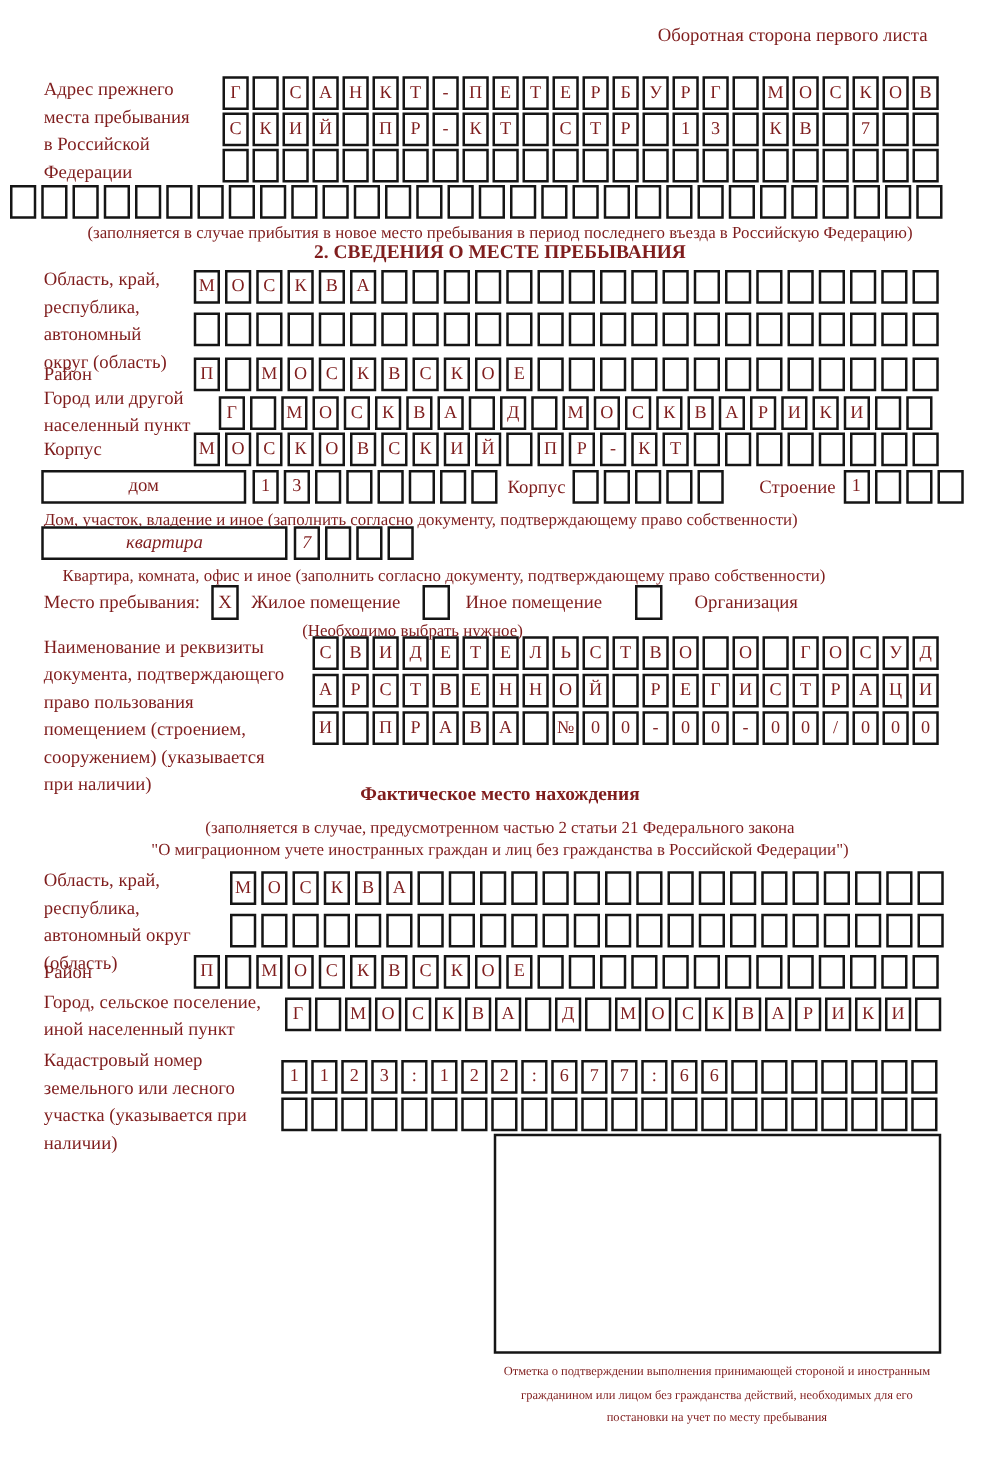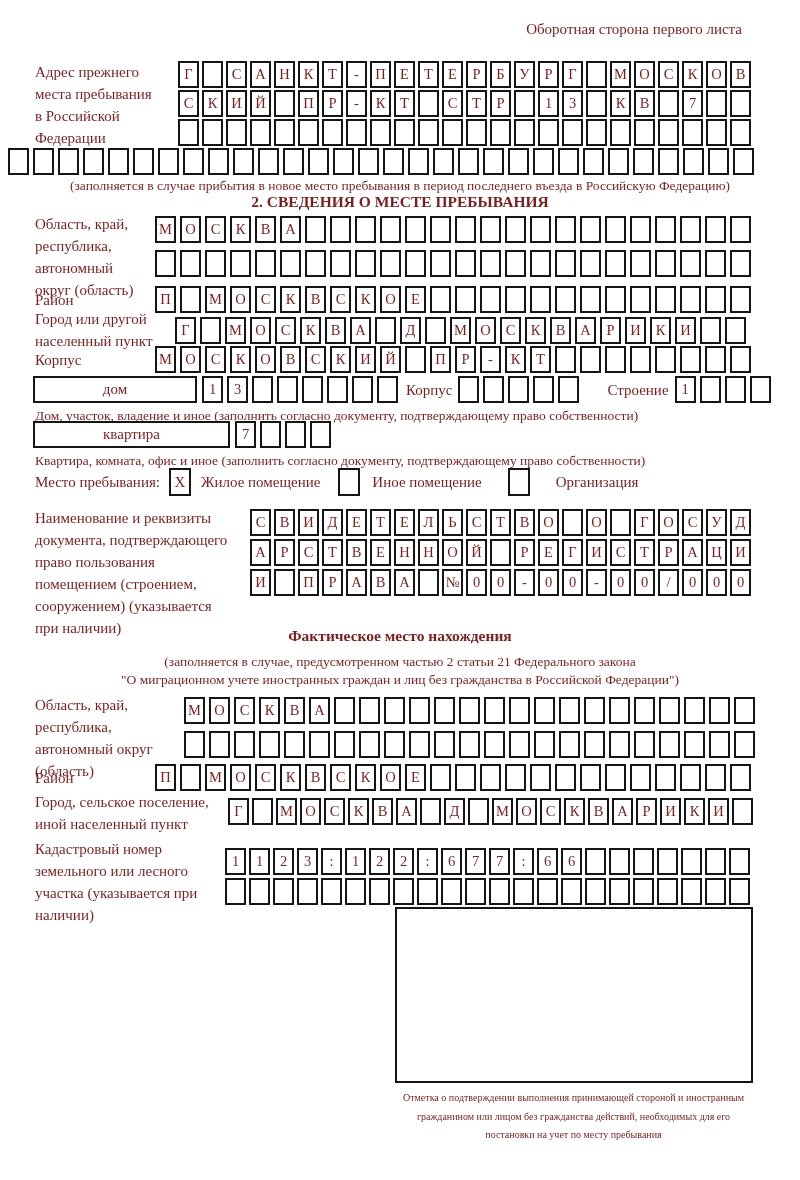--- a/index.html
+++ b/index.html
@@ -320,40 +320,41 @@
     <span class="lbl" style="margin-left:28px;margin-right:6px;">Строение</span>
     <div class="cells">
         <span class="cell">1</span>
         <span class="cell"></span>
         <span class="cell"></span>
         <span class="cell"></span>
       </div>
   </div>
   <div class="abs note" style="left:35px;top:407px;">Дом, участок, владение и иное (заполнить согласно документу, подтверждающему право собственности)</div>
 
-  <div class="abs inline-row" style="left:33px;top:421px;">
+  <div class="abs inline-row" style="left:33px;top:421px;font-style:italic;">
     <div class="typebox" style="width:197px;">квартира</div>
     <div class="cells" style="margin-left:5px;">
         <span class="cell">7</span>
         <span class="cell"></span>
         <span class="cell"></span>
         <span class="cell"></span>
       </div>
   </div>
-  <div class="abs note" style="left:35px;top:452px;">Квартира, комната, офис и иное (заполнить согласно документу, подтверждающему право собственности)</div>
+  <div class="abs note" style="left:50px;top:452px;">Квартира, комната, офис и иное (заполнить согласно документу, подтверждающему право собственности)</div>
 
   <div class="abs inline-row" style="left:35px;top:468px;">
     <span class="lbl">Место пребывания:</span>
     <span class="chk" style="margin-left:9px;">X</span>
     <span class="lbl" style="margin-left:10px;font-family:Liberation Serif, serif;">Жилое помещение</span>
     <span class="chk" style="margin-left:18px;"></span>
     <span class="lbl" style="margin-left:12px;">Иное помещение</span>
     <span class="chk" style="margin-left:26px;"></span>
     <span class="lbl" style="margin-left:26px;">Организация</span>
   </div>
+  <div class="abs note" style="left:170px;top:496px;width:320px;text-align:center;">(Необходимо выбрать нужное)</div>
 
   <div class="abs lbl" style="left:35px;top:507px;width:195px;">Наименование и реквизиты документа, подтверждающего право пользования помещением (строением, сооружением) (указывается при наличии)</div>
   <div class="abs stack gap3" style="left:250px;top:509px;">
     <div class="cells tight">
         <span class="cell">С</span>
         <span class="cell">В</span>
         <span class="cell">И</span>
         <span class="cell">Д</span>
         <span class="cell">Е</span>
         <span class="cell">Т</span>

